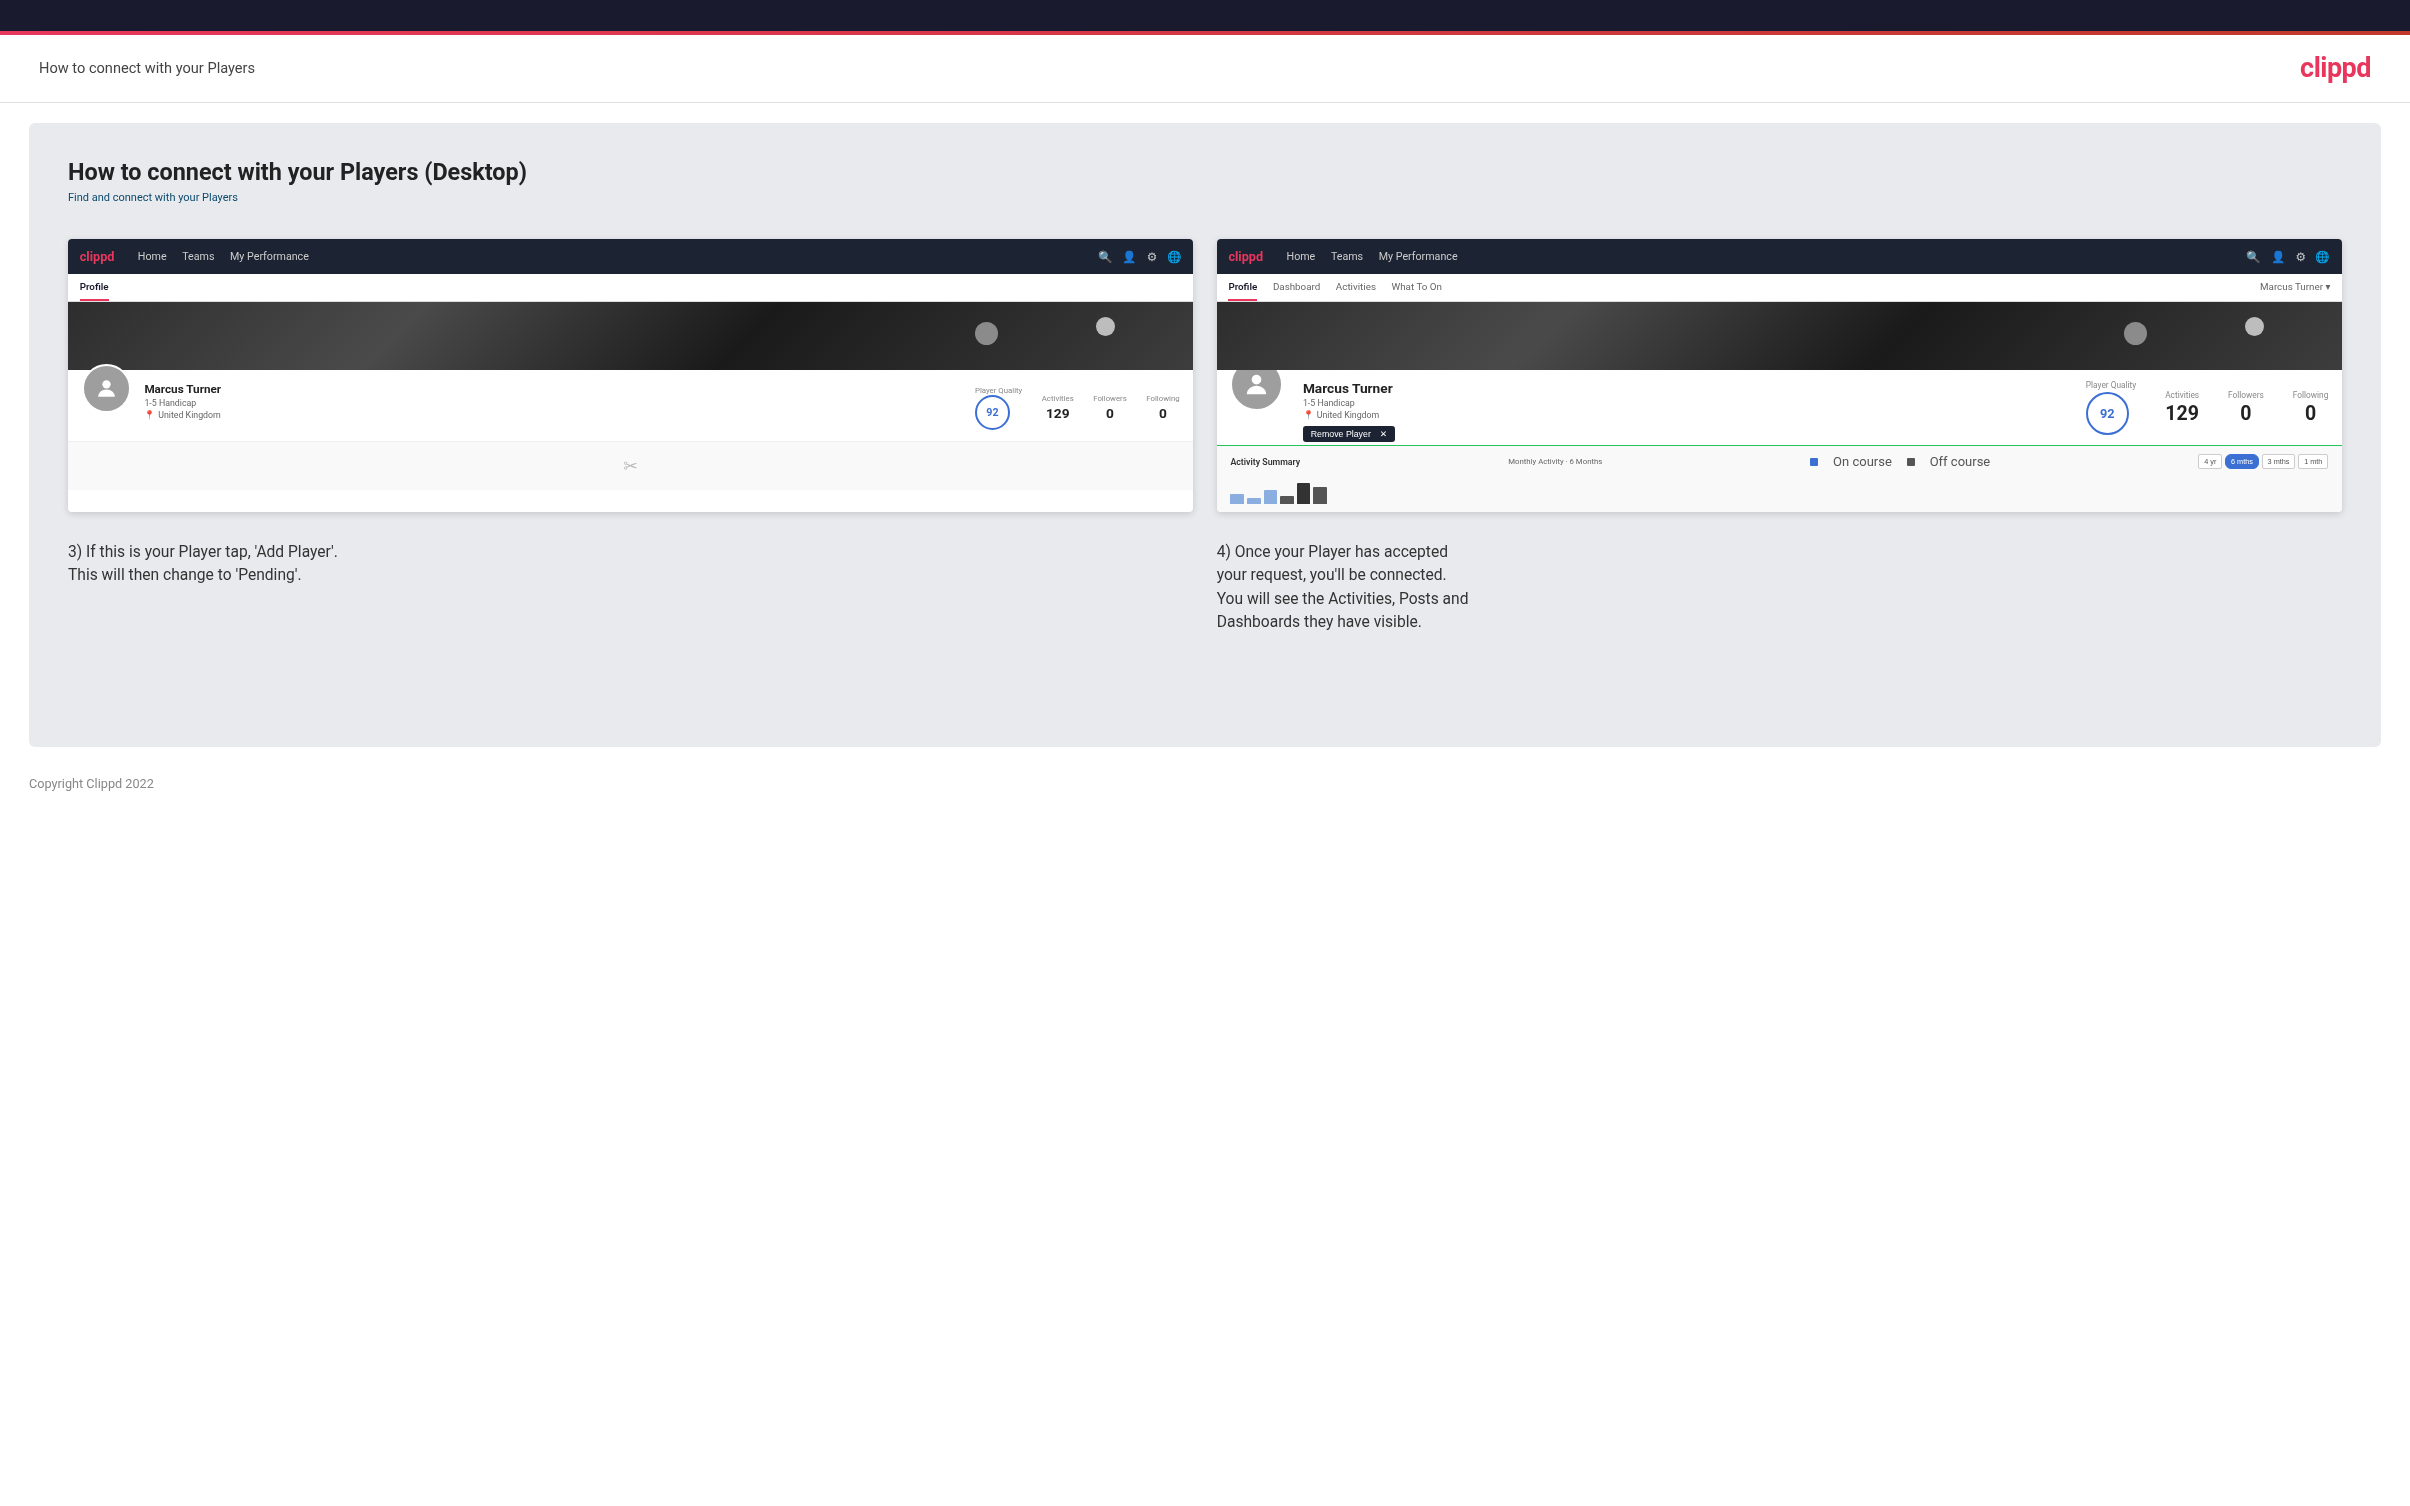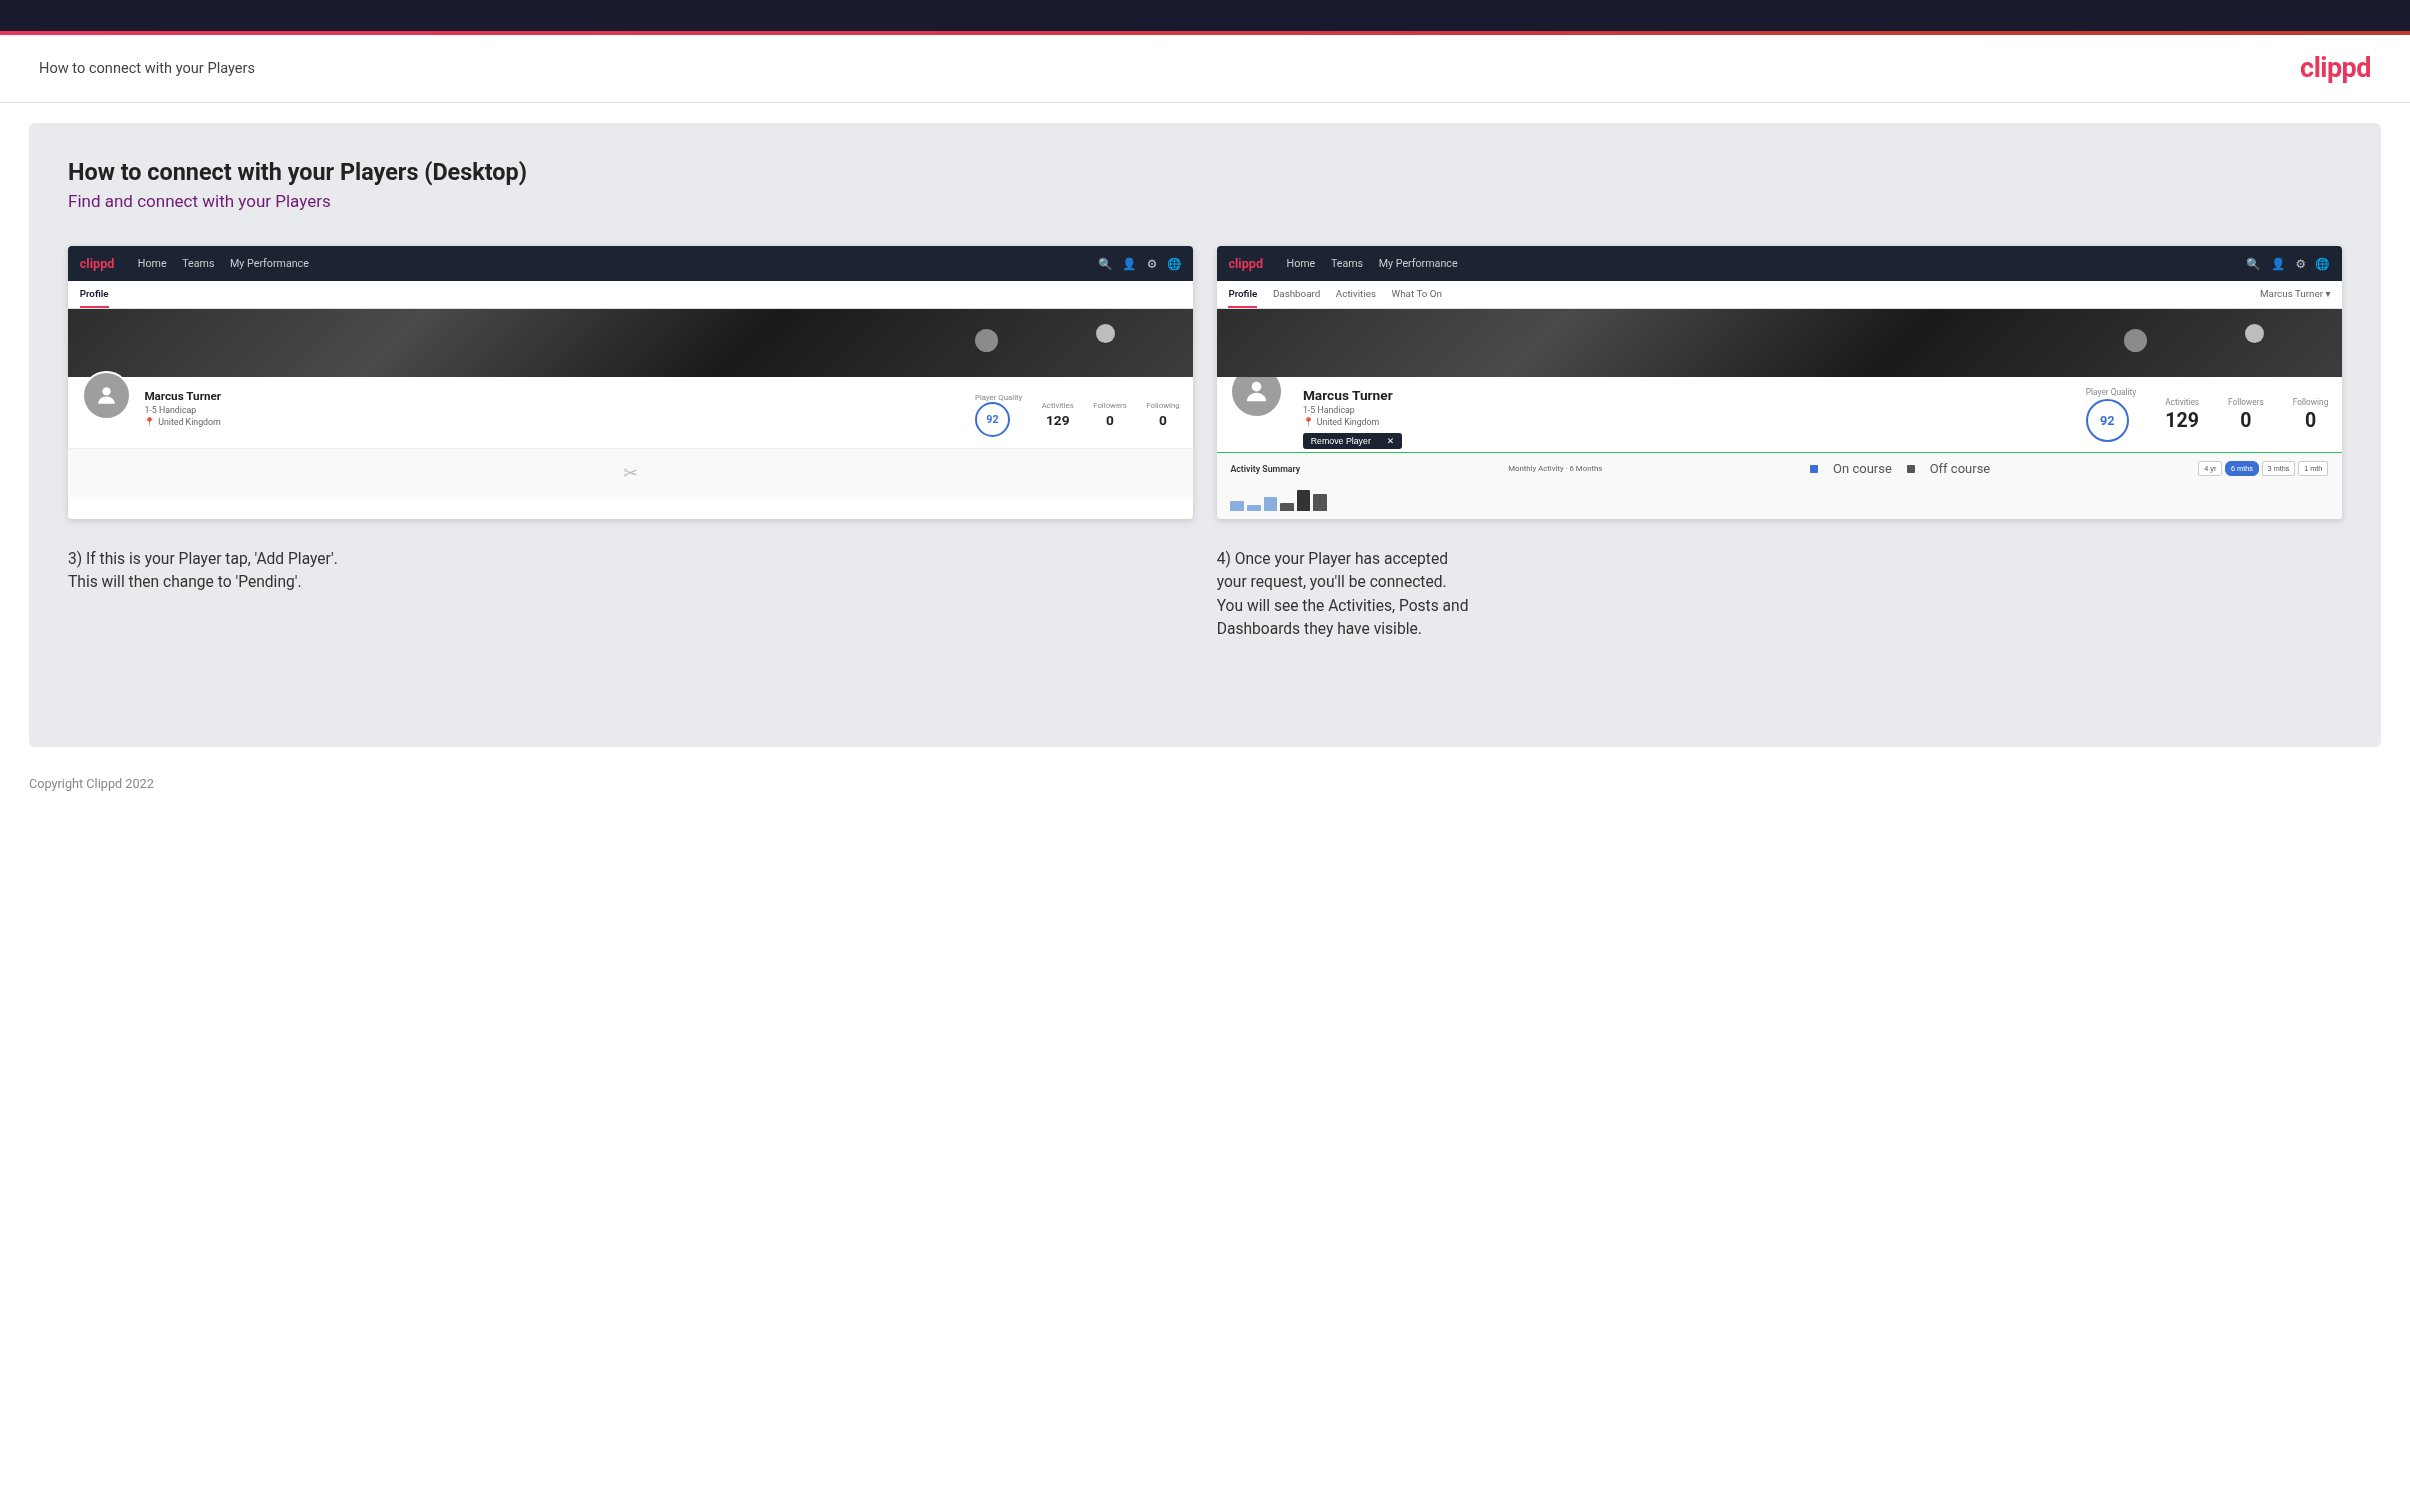--- a/index.html
+++ b/index.html
@@ -48,22 +48,22 @@
       padding: 35px 39px 49px 39px;
       min-height: 624px;
     }
     .main-title {
       font-size: 23.4px;
       font-weight: 700;
       color: #222;
       margin-bottom: 5.9px;
     }
     .main-subtitle {
-      font-size: 17px;
-      color: #701a75;
+      font-size: 11px;
+      color: #0c4a6e;
       margin-bottom: 35px;
     }
 
     
     .screenshots-row {
       display: flex;
       gap: 23.4px;
       margin-bottom: 29px;
     }
     .screenshot-container {
@@ -228,21 +228,21 @@
     .btn-remove-player {
       background: #1c2333;
       border: none;
       border-radius: 2.9px;
       font-size: 8.8px;
       padding: 2.9px 7.8px;
       cursor: pointer;
       color: #fff;
       display: flex;
       align-items: center;
-      gap: 16px;
+      gap: 9px;
     }
 
     
     .stats-row {
       display: flex;
       gap: 19.5px;
       align-items: center;
       padding-top: 3.9px;
     }
     .player-quality-circle {

